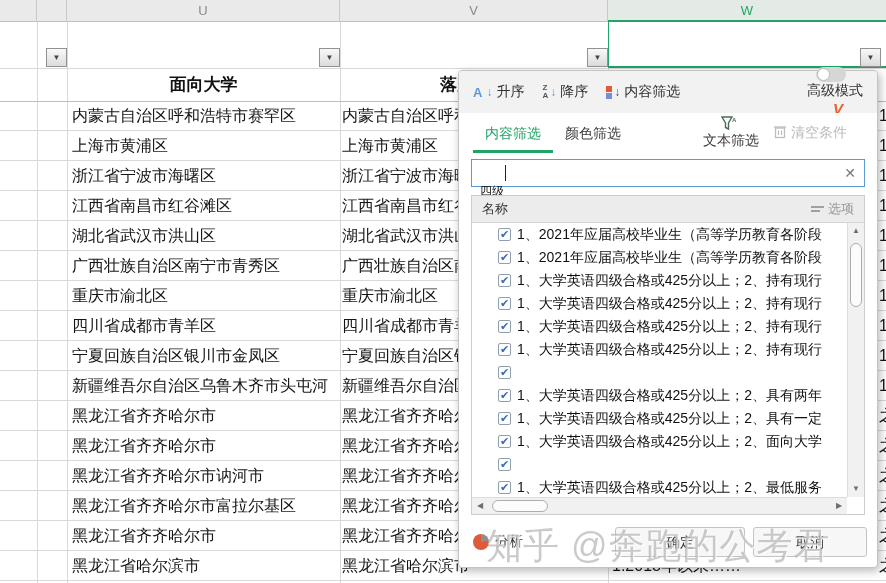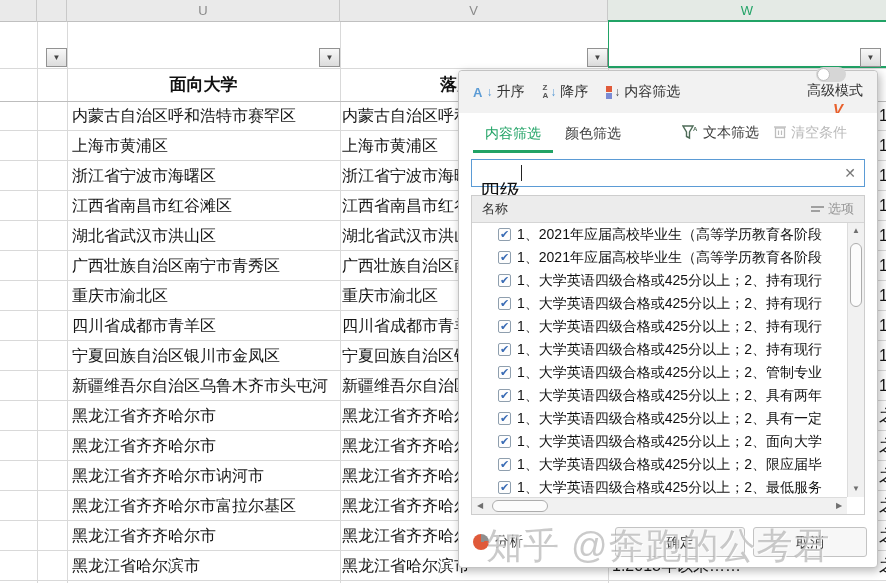--- a/index.html
+++ b/index.html
@@ -52,26 +52,26 @@
   .toggle .knob { position:absolute; left:1px; top:1px; width:13px; height:13px; border-radius:50%;
     background:#fff; border:1px solid #bdbdbd; }
   .vip { color:#e8602c; font-weight:bold; font-style:italic; font-size:15px; margin-left:6px; }
 
   .tabs { position:absolute; left:0; top:42px; right:16px; height:40px; display:flex; align-items:center;
     padding:0 14px; font-size:14px; color:#3a3a3a; background:#fff; }
   .tab { padding:0 12px; height:40px; line-height:40px; position:relative; }
   .tab.active { color:#21a366; }
   .tab.active:after { content:""; position:absolute; left:0; right:0; bottom:0; height:3px; background:#21a366; }
   .ticon { margin:0 4px 0 0; display:inline-flex; vertical-align:middle; }
-  .tx-filter { display:flex; align-items:center; margin-left:auto; }
+  .tx-filter { display:flex; align-items:center; margin-left:auto;flex-direction:column; }
   .clear-cond { display:flex; align-items:flex-start; color:#b9b9b9; margin-left:14px; }
 
   .searchbox { position:absolute; left:12px; right:12px; top:88px; height:28px;
     border:1px solid #5b9bd5; background:#fff; display:flex; align-items:center; padding:0 8px; }
-  .searchbox .val { font-size:20px; color:#111;margin-top:37px; }
+  .searchbox .val { font-size:12px; color:#111;margin-top:37px; }
   .caret { width:1px; height:16px; background:#222; margin-left:1px; }
   .s-clear { margin-left:auto; color:#777; font-size:14px; }
 
   .list-box { position:absolute; left:12px; right:12px; top:124px; height:320px;
     border:1px solid #cdcdcd; background:#fff; }
   .list-head { position:absolute; left:0; right:0; top:0; height:27px; background:#ececec;
     border-bottom:1px solid #d5d5d5; display:flex; align-items:center; padding:0 10px;
     font-size:13px; color:#333; }
   .opt { margin-left:auto; color:#979797; display:flex; align-items:center; }
   .opt-icon { display:inline-block; width:13px; margin-right:4px; }
@@ -323,37 +323,35 @@
           <div class="f-item">
             <span class="cb">✔</span>
             <span class="f-label">1、大学英语四级合格或425分以上；2、持有现行</span>
           </div>
           <div class="f-item">
             <span class="cb">✔</span>
             <span class="f-label">1、大学英语四级合格或425分以上；2、持有现行</span>
           </div>
           <div class="f-item">
             <span class="cb">✔</span>
-            <span class="f-label">1、大学英语四级合格或425分以上；2、管制专业</span>
           </div>
           <div class="f-item">
             <span class="cb">✔</span>
             <span class="f-label">1、大学英语四级合格或425分以上；2、具有两年</span>
           </div>
           <div class="f-item">
             <span class="cb">✔</span>
             <span class="f-label">1、大学英语四级合格或425分以上；2、具有一定</span>
           </div>
           <div class="f-item">
             <span class="cb">✔</span>
             <span class="f-label">1、大学英语四级合格或425分以上；2、面向大学</span>
           </div>
           <div class="f-item">
             <span class="cb">✔</span>
-            <span class="f-label">1、大学英语四级合格或425分以上；2、限应届毕</span>
           </div>
           <div class="f-item">
             <span class="cb">✔</span>
             <span class="f-label">1、大学英语四级合格或425分以上；2、最低服务</span>
           </div>
         </div>
       <div class="vscroll">
         <div class="up">▲</div>
         <div class="vthumb"></div>
         <div class="dn">▼</div>

